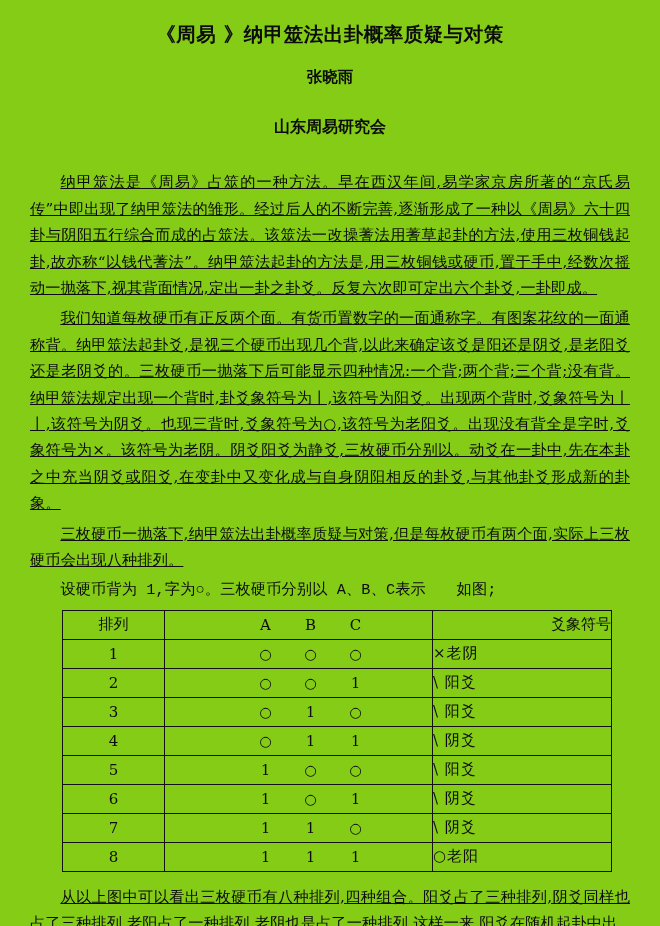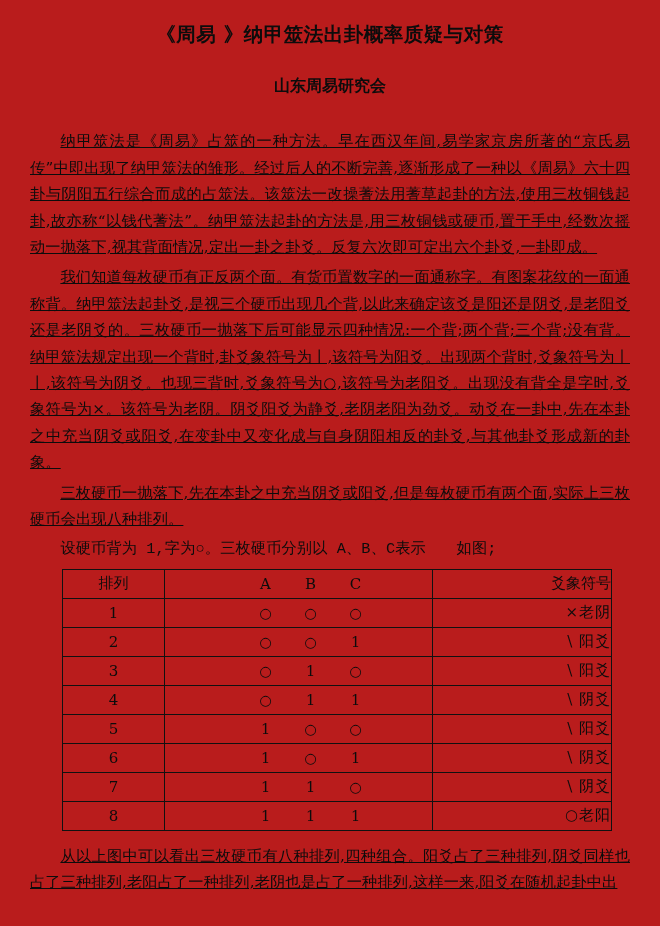--- a/index.html
+++ b/index.html
@@ -11,21 +11,21 @@
     width: 660px;
     height: 926px;
     overflow: hidden;
     font-family: "DejaVu Sans", sans-serif;
     color: #0c0c0c;
   }
   .page {
     position: relative;
     width: 660px;
     height: 926px;
-    background: #b91c1c;
+    background: #84cc16;
     padding: 0;
     box-sizing: border-box;
   }
   .content {
     padding: 0 30px 0 30px;
   }
 
   
   .doc-title {
     text-align: center;
@@ -117,41 +117,42 @@
     display: flex;
     padding-left: 78px;
   }
   .coin-cell {
     width: 45px;
     text-align: center;
     font-size: 14.5px;
     font-family: "DejaVu Serif", serif;
   }
   .sym-cell {
-    text-align: right;
+    text-align: left;
     font-size: 15px;
     letter-spacing: 1px;
   }
 
   
   .tail-wrap { padding-top: 8px; }
 </style>
 </head>
 <body>
 
 <div class="page">
   <div class="content">
 
     <h1 class="doc-title">《周易 》纳甲筮法出卦概率质疑与对策</h1>
+    <div class="doc-author">张晓雨</div>
     <div class="doc-affiliation">山东周易研究会</div>
 
     <div class="body-wrap">
       <p class="para">纳甲筮法是《周易》占筮的一种方法。早在西汉年间,易学家京房所著的“京氏易传”中即出现了纳甲筮法的雏形。经过后人的不断完善,逐渐形成了一种以《周易》六十四卦与阴阳五行综合而成的占筮法。该筮法一改操蓍法用蓍草起卦的方法,使用三枚铜钱起卦,故亦称“以钱代蓍法”。纳甲筮法起卦的方法是,用三枚铜钱或硬币,置于手中,经数次摇动一抛落下,视其背面情况,定出一卦之卦爻。反复六次即可定出六个卦爻,一卦即成。</p>
-      <p class="para">我们知道每枚硬币有正反两个面。有货币置数字的一面通称字。有图案花纹的一面通称背。纳甲筮法起卦爻,是视三个硬币出现几个背,以此来确定该爻是阳还是阴爻,是老阳爻还是老阴爻的。三枚硬币一抛落下后可能显示四种情况:一个背;两个背;三个背;没有背。纳甲筮法规定出现一个背时,卦爻象符号为丨,该符号为阳爻。出现两个背时,爻象符号为丨丨,该符号为阴爻。也现三背时,爻象符号为○,该符号为老阳爻。出现没有背全是字时,爻象符号为×。该符号为老阴。阴爻阳爻为静爻,老阴老阳为劲爻。动爻在一卦中,先在本卦之中充当阴爻或阳爻,在变卦中又变化成与自身阴阳相反的卦爻,与其他卦爻形成新的卦象。</p>
-      <p class="para">三枚硬币一抛落下,先在本卦之中充当阴爻或阳爻,但是每枚硬币有两个面,实际上三枚硬币会出现八种排列。</p>
+      <p class="para">我们知道每枚硬币有正反两个面。有货币置数字的一面通称字。有图案花纹的一面通称背。纳甲筮法起卦爻,是视三个硬币出现几个背,以此来确定该爻是阳还是阴爻,是老阳爻还是老阴爻的。三枚硬币一抛落下后可能显示四种情况:一个背;两个背;三个背;没有背。纳甲筮法规定出现一个背时,卦爻象符号为丨,该符号为阳爻。出现两个背时,爻象符号为丨丨,该符号为阴爻。也现三背时,爻象符号为○,该符号为老阳爻。出现没有背全是字时,爻象符号为×。该符号为老阴。阴爻阳爻为静爻,三枚硬币分别以。动爻在一卦中,先在本卦之中充当阴爻或阳爻,在变卦中又变化成与自身阴阳相反的卦爻,与其他卦爻形成新的卦象。</p>
+      <p class="para">三枚硬币一抛落下,纳甲筮法出卦概率质疑与对策,但是每枚硬币有两个面,实际上三枚硬币会出现八种排列。</p>
       <div class="caption-line">设硬币背为 1,字为○。三枚硬币分别以 A、B、C表示　　如图;</div>
     </div>
 
     <div class="table-wrap">
       <table class="arrangement">
         <thead>
           <tr>
             <th class="col-idx">排列</th>
             <th class="col-mid">
               <div class="abc-row">

